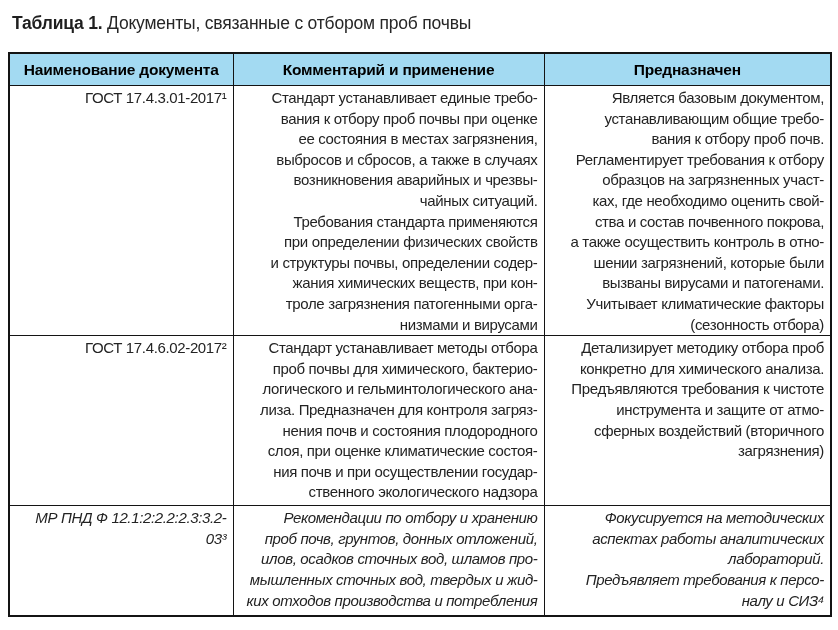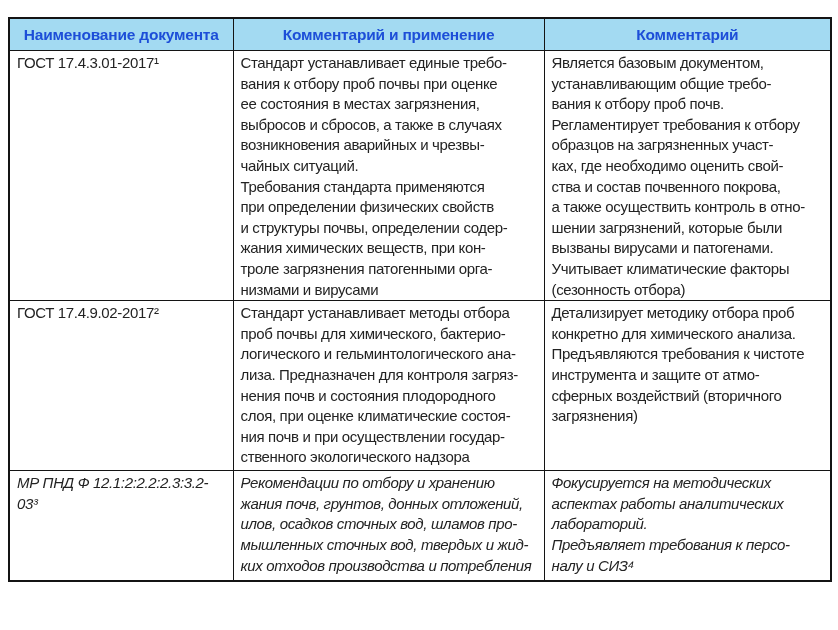--- a/index.html
+++ b/index.html
@@ -34,62 +34,66 @@
     margin: 17px 0 0 8px;
     width: 822px;
     border: 2px solid #141414;
   }
   .doc-table th, .doc-table td {
     border: 1.5px solid #141414;
     overflow: hidden;
   }
   .doc-table th {
     background: #a3daf2;
-    color: #1d4ed8;
+    color: #000000;
     font-size: 15.5px;
     font-weight: bold;
     text-align: center;
     vertical-align: middle;
     height: 29px;
     padding: 1px 2px;
     letter-spacing: -0.2px;
   }
   .doc-table td {
     vertical-align: top;
     color: #232323;
     font-size: 15px;
     line-height: 20.6px;
     letter-spacing: -0.35px;
     padding: 2px 6px 0 7px;
     white-space: pre-line;
+    text-align: right;
   }
   .doc-table td.doc-name {
     white-space: pre-line;
   }
   tr.row-1 { height: 249px; }
   tr.row-2 { height: 170px; }
   tr.row-3 { height: 110px; font-style: italic; }
 </style>
 </head>
 <body>
 
 <div class="page">
 
+  <div class="caption">
+    <span class="cap-label">Таблица 1.</span><span> Документы, связанные с отбором проб почвы</span>
+  </div>
 
   <table class="doc-table">
     <colgroup>
       <col style="width:224px">
       <col style="width:311px">
       <col style="width:287px">
     </colgroup>
     <thead>
       <tr>
         <th>Наименование документа</th>
         <th>Комментарий и применение</th>
-        <th>Комментарий</th>
+        <th>Предназначен</th>
       </tr>
     </thead>
     <tbody>
       <tr class="row-1">
         <td class="doc-name">ГОСТ 17.4.3.01-2017¹</td>
         <td>Стандарт устанавливает единые требо-
 вания к отбору проб почвы при оценке
 ее состояния в местах загрязнения,
 выбросов и сбросов, а также в случаях
 возникновения аварийных и чрезвы-
@@ -107,40 +111,40 @@
 образцов на загрязненных участ-
 ках, где необходимо оценить свой-
 ства и состав почвенного покрова,
 а также осуществить контроль в отно-
 шении загрязнений, которые были
 вызваны вирусами и патогенами.
 Учитывает климатические факторы
 (сезонность отбора)</td>
       </tr>
       <tr class="row-2">
-        <td class="doc-name">ГОСТ 17.4.9.02-2017²</td>
+        <td class="doc-name">ГОСТ 17.4.6.02-2017²</td>
         <td>Стандарт устанавливает методы отбора
 проб почвы для химического, бактерио-
 логического и гельминтологического ана-
 лиза. Предназначен для контроля загряз-
 нения почв и состояния плодородного
 слоя, при оценке климатические состоя-
 ния почв и при осуществлении государ-
 ственного экологического надзора</td>
         <td>Детализирует методику отбора проб
 конкретно для химического анализа.
 Предъявляются требования к чистоте
 инструмента и защите от атмо-
 сферных воздействий (вторичного
 загрязнения)</td>
       </tr>
       <tr class="row-3">
         <td class="doc-name">МР ПНД Ф 12.1:2:2.2:2.3:3.2-03³</td>
         <td>Рекомендации по отбору и хранению
-жания почв, грунтов, донных отложений,
+проб почв, грунтов, донных отложений,
 илов, осадков сточных вод, шламов про-
 мышленных сточных вод, твердых и жид-
 ких отходов производства и потребления</td>
         <td>Фокусируется на методических
 аспектах работы аналитических
 лабораторий.
 Предъявляет требования к персо-
 налу и СИЗ⁴</td>
       </tr>
     </tbody>

